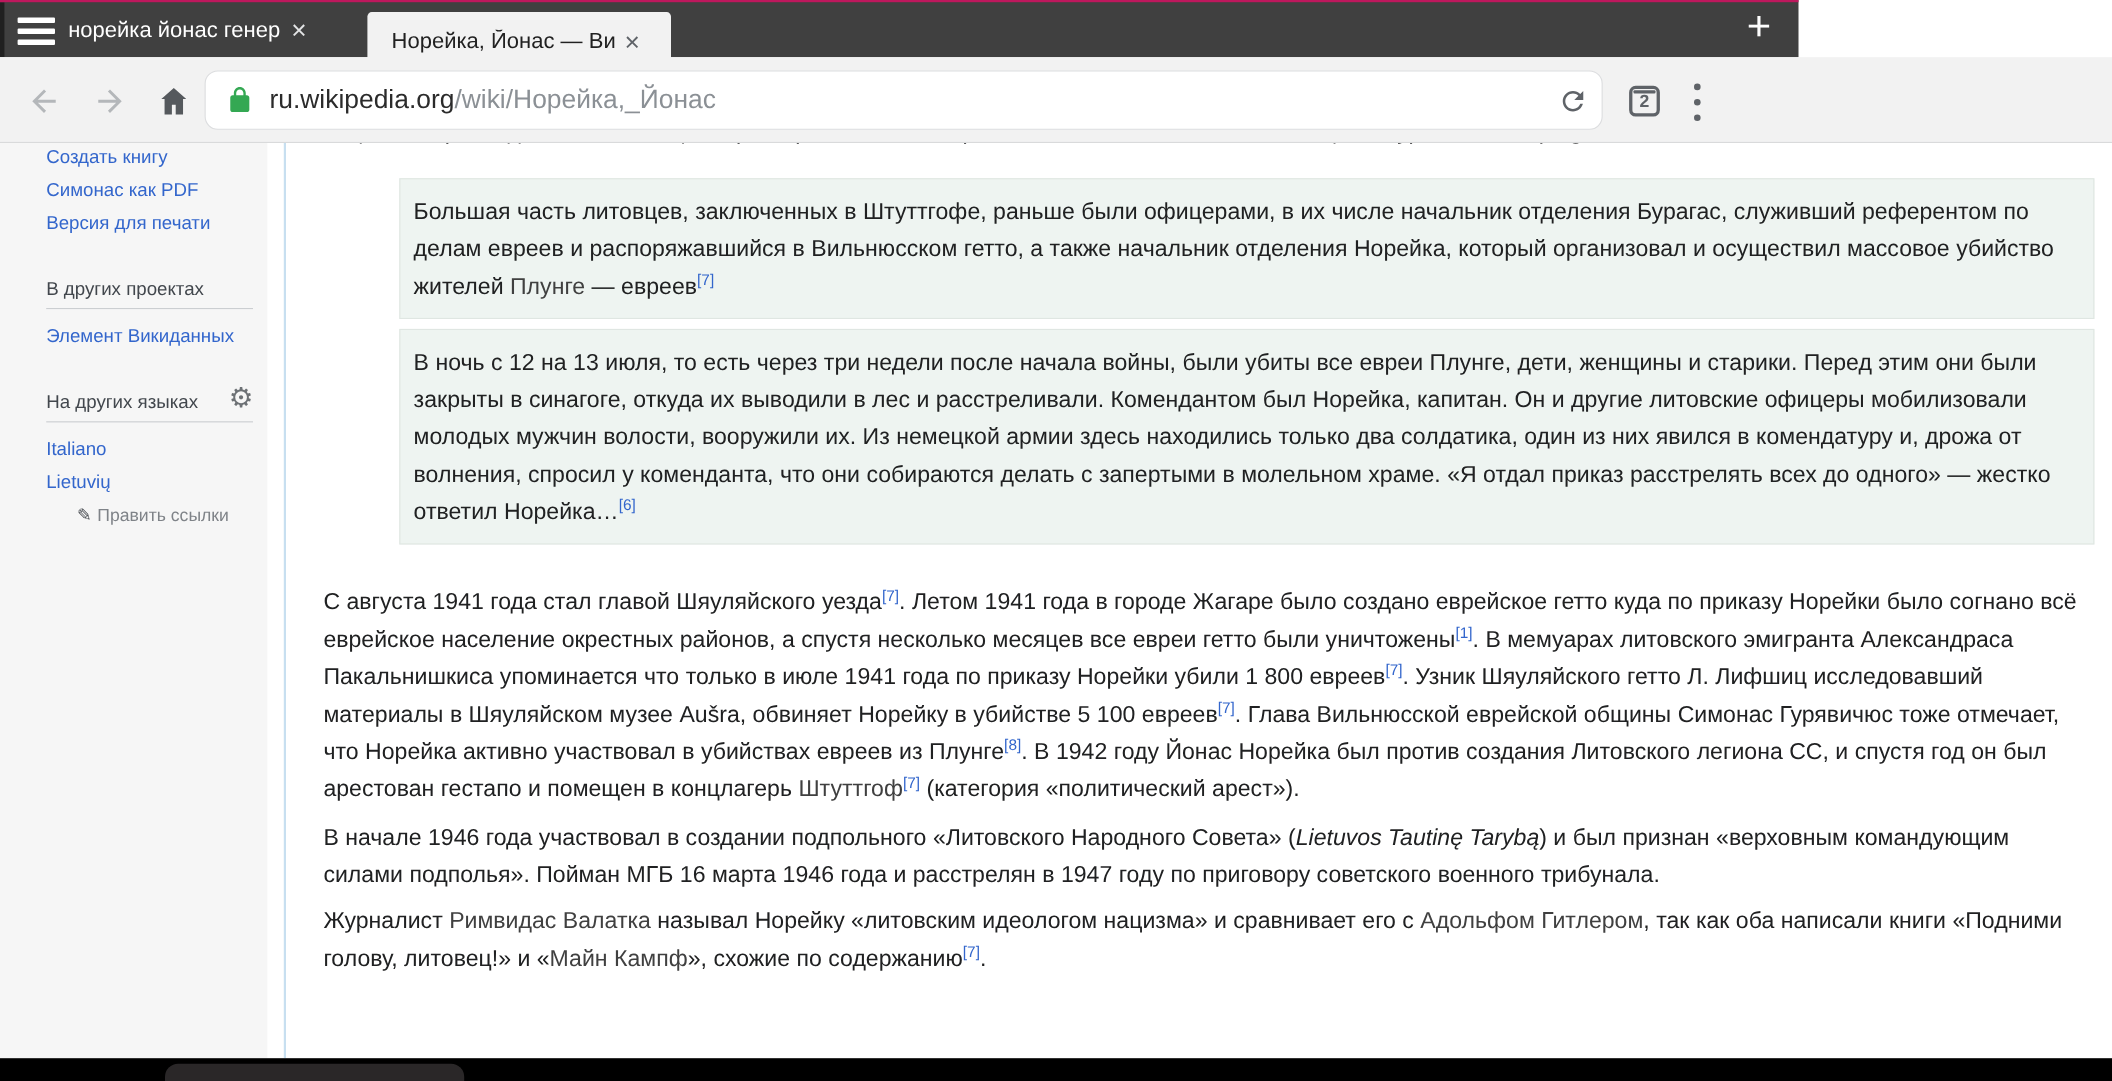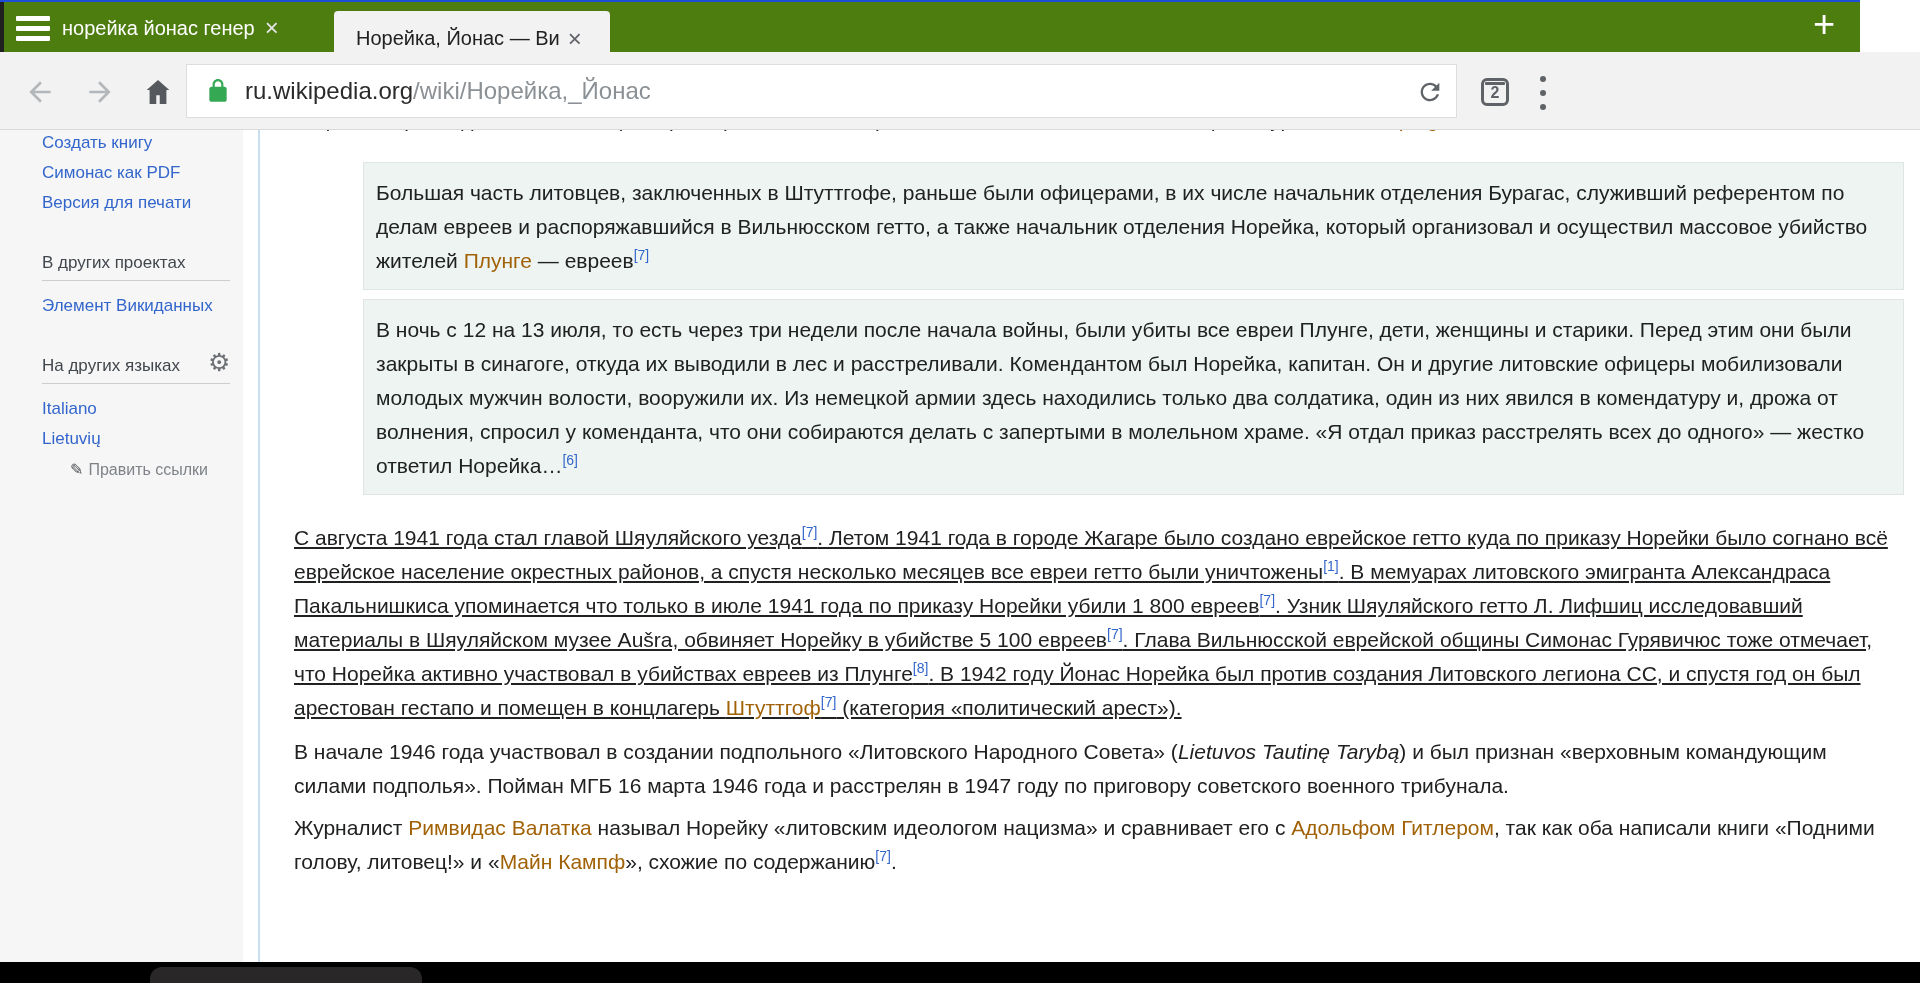--- a/index.html
+++ b/index.html
@@ -2,22 +2,22 @@
 <html><head>
 <meta charset="utf-8">
 <style>
   * { box-sizing: border-box; margin: 0; padding: 0; }
   html, body { width: 1920px; height: 983px; overflow: hidden; background: #000; }
   body { font-family: "Liberation Sans", "DejaVu Sans", sans-serif; }
   .screen { position: relative; width: 1920px; height: 983px; background: #fff; }
 
   
   .tabbar {
-    position: absolute; top: 0; left: 0; width: 1860px; height: 52px;
-    background: #4d7c0f; border-top: 2px solid #1d4ed8;
+    position: absolute; top: 0; left: 0; width: 1635px; height: 52px;
+    background: #404040; border-top: 2px solid #be185d;
     box-shadow: inset 4px 0 0 #202020;
   }
   .hamburger { position: absolute; left: 16px; top: 14px; width: 34px; height: 25px;
     display: flex; flex-direction: column; justify-content: space-between; cursor: pointer; }
   .hamburger span { display: block; height: 5px; background: #fff; border-radius: 1px; }
   .tab { position: absolute; top: 0; height: 52px; display: flex; align-items: center; }
   .tab-inactive { left: 62px; width: 268px; }
   .tab-inactive .tab-title { color: #ffffff; font-size: 20px; white-space: nowrap; overflow: hidden; max-width: 225px; }
   .tab-inactive .tab-close { color: #e3e4e5; font-size: 24px; margin-left: 10px; }
   .tab-active { left: 334px; width: 276px; top: 9px; height: 43px;
@@ -34,21 +34,21 @@
     background: #f2f2f2; border-bottom: 1px solid #d9dadb;
   }
   .nav-ic { position: absolute; top: 24px; width: 32px; height: 32px; }
   .nav-ic svg { width: 32px; height: 32px; }
   .ic-back { left: 24px; }
   .ic-fwd { left: 84px; }
   .ic-fwd svg { transform: scaleX(-1); }
   .ic-home { left: 142px; }
   .urlbox {
     position: absolute; left: 186px; top: 12px; width: 1271px; height: 54px;
-    background: #ffffff; border: 1px solid #dcdddf; border-radius: 0;
+    background: #ffffff; border: 1px solid #dcdddf; border-radius: 12px;
     display: flex; align-items: center; padding: 0 52px 0 18px;
   }
   .lock { width: 26px; height: 26px; margin-right: 14px; flex: 0 0 auto; }
   .url-host { font-size: 24px; color: #2b2b2b; white-space: nowrap; }
   .url-path { font-size: 24px; color: #8b9095; white-space: nowrap; }
   .ic-reload { position: absolute; right: 12px; top: 13px; width: 28px; height: 28px; cursor: pointer; }
   .tabcount {
     position: absolute; left: 1481px; top: 26px; width: 28px; height: 28px;
     border: 3px solid #5f6368; border-radius: 6px; color: #5f6368;
     font-size: 16px; font-weight: bold; text-align: center; line-height: 23px; cursor: pointer;
@@ -75,24 +75,24 @@
   .sb-pencil { color: #4d5156; font-size: 16px; margin-right: 5px; }
 
   
   .para { font-size: 21px; line-height: 34px; color: #202122; }
   .clip-line { margin-top: -27px; white-space: nowrap; overflow: hidden; }
   .quote { background: #eef4f1; border: 1px solid #dfe6e2; margin-left: 69px; margin-right: 0;
     padding: 13px 20px 11px 12px; font-size: 21px; line-height: 34px; color: #202122; }
   .q1 { margin-top: 25px; }
   .p1 { margin-top: 30px; }
   .q2 { margin-top: 9px; }
-  .p2 { margin-top: 26px; text-decoration: underline; }
+  .p2 { margin-top: 36px; }
   .p3 { margin-top: 10px; }
   .p4 { margin-top: 8px; }
-  .wlink { color: #a16207; text-decoration: none; cursor: pointer; }
+  .wlink { color: #404040; text-decoration: none; cursor: pointer; }
   sup.ref { font-size: 14px; line-height: 0; color: #3366cc; vertical-align: super; cursor: pointer; }
 
   
   .bottombar { position: absolute; left: 0; bottom: 0; width: 1920px; height: 21px; background: #000; }
   .bottom-blob { position: absolute; left: 150px; bottom: 0; width: 272px; height: 16px;
     background: #2a2728; border-radius: 12px 12px 0 0; }
 </style>
 </head>
 <body>
 

